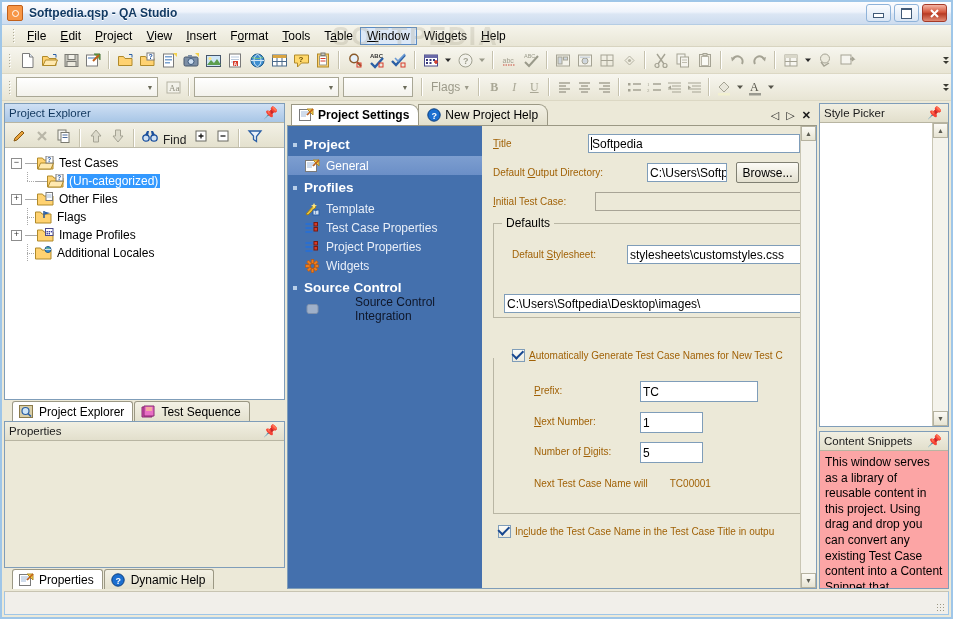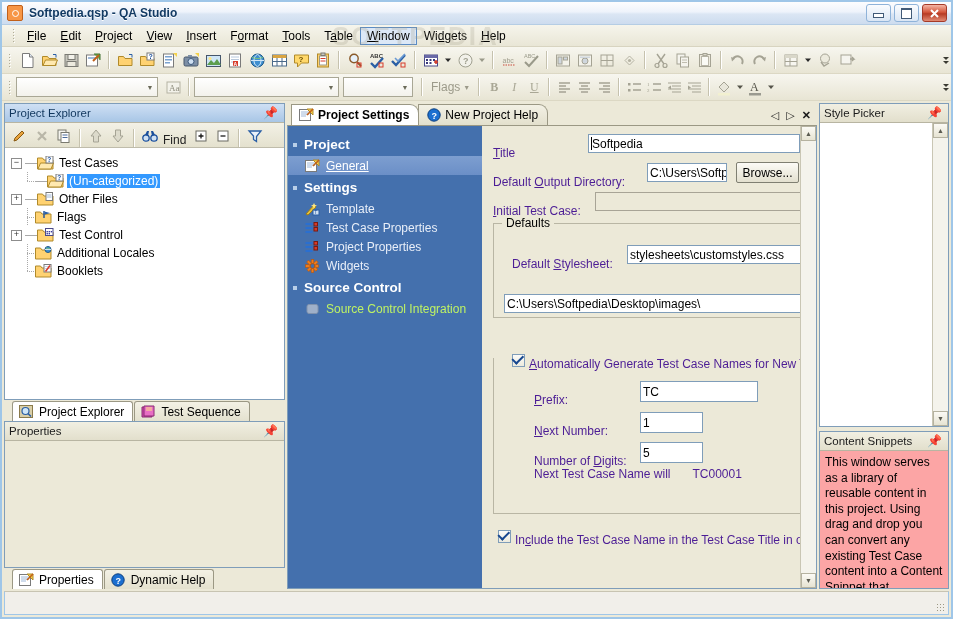--- a/index.html
+++ b/index.html
@@ -199,28 +199,28 @@
   }
   .nav-group{
     display:flex;align-items:center;font-size:13.5px;font-weight:bold;
     color:#fff;padding:5px 0 4px 5px;
   }
   .nav-group .sq{width:4px;height:4px;background:#b9cfe8;margin-right:7px;flex:0 0 4px;}
   .nav-item{
     display:flex;align-items:center;height:19px;font-size:12px;color:#e8eef8;
     padding-left:16px;
   }
-  .nav-item.sel{background:linear-gradient(to bottom,#7d9ed0,#6b8fc7);color:#fff;text-decoration:underline;}
-  .nav-item.dim{color:#bef264;}
+  .nav-item.sel{background:linear-gradient(to bottom,#7d9ed0,#6b8fc7);color:#fff;}
+  .nav-item.dim{color:#0f172a;gap:29px;}
   .nav-item .ticon{margin-right:5px;}
   .form{
     flex:1 1 auto;background:#ece9d8;position:relative;overflow:hidden;
   }
   .frow{display:flex;align-items:center;position:absolute;}
-  .flabel{font-size:12px;color:#4c1d95;white-space:nowrap;margin-top:8px;}
+  .flabel{font-size:10px;color:#a16207;white-space:nowrap;}
   .finput{
     border:1px solid #7f9db9;background:#fff;height:19px;box-sizing:border-box;
     font-size:12px;color:#000;display:flex;align-items:center;padding:0 2px;
     font-family:"Liberation Sans",sans-serif;overflow:hidden;white-space:nowrap;
   }
   .finput.disabled{background:#ece9d8;border:1px solid #a8a496;}
   .finput .caret{width:1px;height:13px;background:#000;margin-right:0px;}
   .fbtn{
     height:21px;border:1px solid #7f7f72;border-radius:2px;
     background:linear-gradient(to bottom,#fcfbf6,#e3e0cf);
@@ -858,50 +858,37 @@
                   <rect x="8.5" y="0.5" width="7.5" height="7" fill="#fff" stroke="#4a4a8a"></rect>
                   <g fill="#3a3a9a">
                     <rect x="9.5" y="3" width="1.4" height="1.4"></rect>
                     <rect x="11.6" y="3" width="1.4" height="1.4"></rect>
                     <rect x="13.7" y="3" width="1.4" height="1.4"></rect>
                     <rect x="9.5" y="5" width="1.4" height="1.4"></rect>
                     <rect x="11.6" y="5" width="1.4" height="1.4"></rect>
                   </g>
                 </svg>
             </span>
-            <span class="tlabel">Test Control</span>
+            <span class="tlabel">Image Profiles</span>
           </div>
 
           <div class="trow">
             <span class="texp blank"></span>
             <span class="tvert"></span>
             <span class="ticon">
               <svg width="17" height="14" viewBox="0 0 17 14">
                   <path d="M0.5 13v-11h5l1.5 2h9v9z" fill="#ffd271" stroke="#b08a2a"></path>
                   <circle cx="13" cy="3.5" r="3" fill="#3f8fd0" stroke="#1f5a8a"></circle>
                   <path d="M10 3.5h6" stroke="#cfe6f7"></path>
                   <path d="M11 1.8c1.5 1 3.5 1 4 0" stroke="#7bc47b" fill="none"></path>
                 </svg>
             </span>
             <span class="tlabel">Additional Locales</span>
           </div>
 
-          <div class="trow">
-            <span class="texp blank"></span>
-            <span class="tvert half"></span>
-            <span class="ticon">
-              <svg width="17" height="14" viewBox="0 0 17 14">
-                  <path d="M0.5 13v-11h5l1.5 2h9v9z" fill="#ffd271" stroke="#b08a2a"></path>
-                  <rect x="9" y="0.5" width="7" height="7.5" fill="#fff" stroke="#7a7a7a"></rect>
-                  <path d="M10 2.5h5M10 4.5h5" stroke="#c5d4e8"></path>
-                  <path d="M10.5 7.5 L15 1.5" stroke="#d63b2a" stroke-width="1.6"></path>
-                </svg>
-            </span>
-            <span class="tlabel">Booklets</span>
-          </div>
         </div>
       </div>
 
       <div class="tabstrip">
         <div class="tab sel">
           <span class="ticon">
             <svg width="15" height="14" viewBox="0 0 15 14">
                 <rect x="0.5" y="0.5" width="13" height="12" fill="#d9cfa8" stroke="#8a7a4a"></rect>
                 <circle cx="6.5" cy="6" r="3.5" fill="#cfe6f7" stroke="#2a5fa5" stroke-width="1.2"></circle>
                 <path d="M9 8.5 L12 11.5" stroke="#2a5fa5" stroke-width="1.6"></path>
@@ -996,21 +983,21 @@
                   <path d="M2 4h8M2 6h8M2 8h5" stroke="#9fb8d8"></path>
                   <path d="M8 1 l6 0 0 6z" fill="#f5d24b" stroke="#b08a2a"></path>
                   <path d="M8 7 L14 1" stroke="#c1601a" stroke-width="1.6"></path>
                 </svg>
             </span>
             <span>General</span>
           </div>
 
           <div class="nav-group">
             <span class="sq"></span>
-              <span>Settings</span>
+              <span>Profiles</span>
           </div>
           <div class="nav-item">
             <span class="ticon">
               <svg width="15" height="14" viewBox="0 0 15 14">
                   <path d="M1 12 L9 3 L11 5 L3 13z" fill="#e8c23d" stroke="#a07f14"></path>
                   <path d="M9 1 l1 2 2 0.5 -2 1 -1 2 -1-2 -2-1 2-0.5z" fill="#ffe680"></path>
                   <rect x="8" y="8" width="6" height="5" fill="#cfe0f2" stroke="#2a5fa5"></rect>
                   <text x="9.3" y="12.3" font-size="5" fill="#1b4f9c">T</text>
                 </svg>
             </span>
@@ -1135,21 +1122,21 @@
             </div>
             <div class="finput" style="position:absolute;left:146px;top:54px;width:63px;height:21px;">
               <span>1</span>
             </div>
             <div class="frow" style="left:40px;top:88px;">
               <span class="flabel">Number of <u>D</u>igits:</span>
             </div>
             <div class="finput" style="position:absolute;left:146px;top:84px;width:63px;height:21px;">
               <span>5</span>
             </div>
-            <div class="frow" style="left:40px;top:101px;">
+            <div class="frow" style="left:40px;top:120px;">
               <span class="flabel">Next Test Case Name will</span>
               <span class="flabel" style="margin-left:22px;">TC00001</span>
             </div>
           </div>
 
           <div class="frow" style="left:16px;top:399px;">
             <span class="ck grey">
                 <span class="mark"></span>
               </span>
             <span class="flabel">In<u>c</u>lude the Test Case Name in the Test Case Title in outpu</span>

